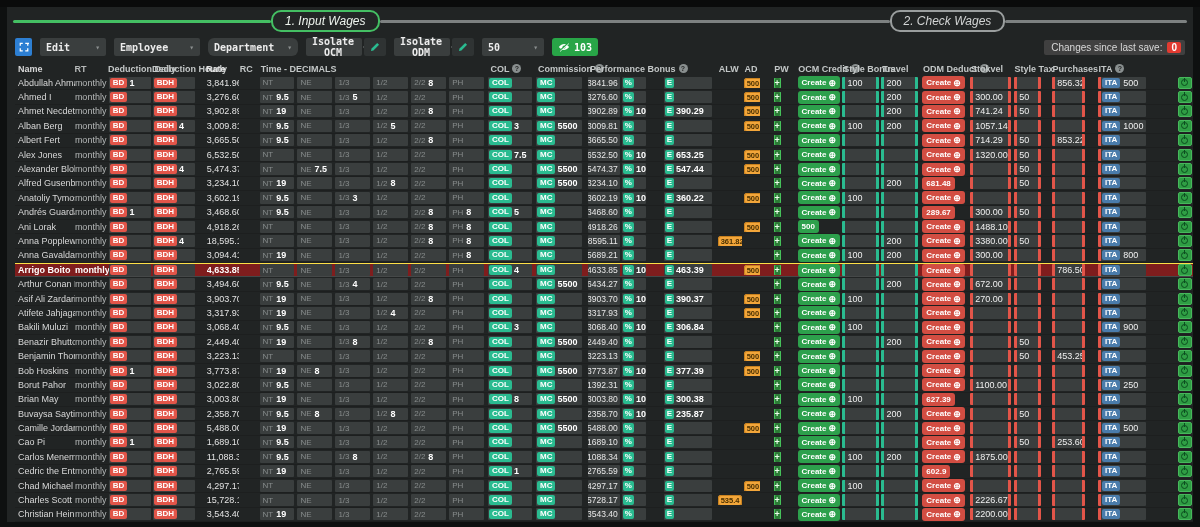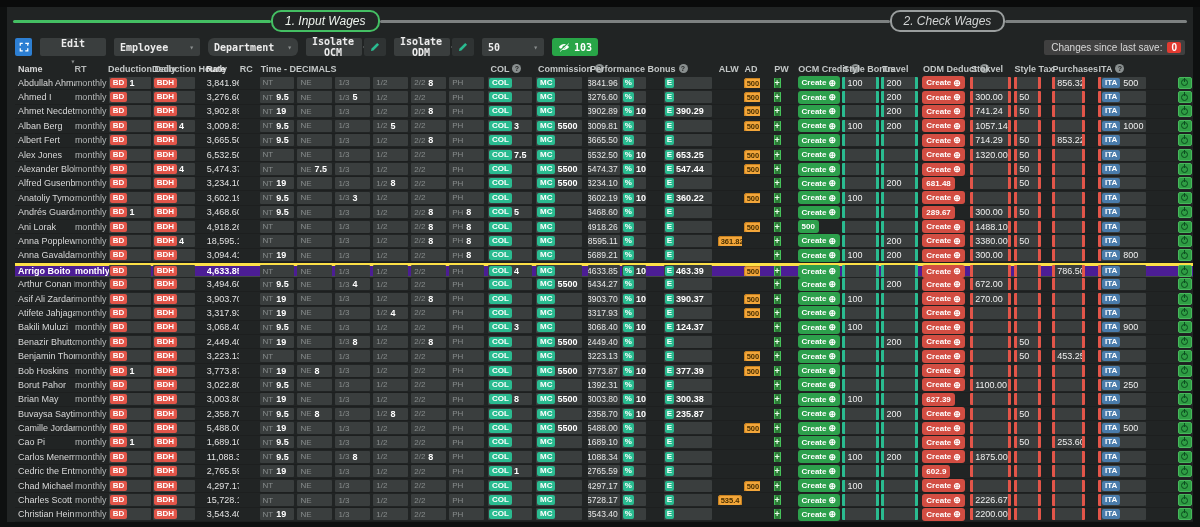--- a/index.html
+++ b/index.html
@@ -20,42 +20,42 @@
   .pill.active { border:2px solid #44bf63; color:#eef4ee; }
   .pill.inactive { border:2px solid #9a9e9e; color:#d2d4d4; }
 
   
   .toolbar { display:flex; align-items:center; height:24px; padding:0 8px; gap:8px; }
   .tbtn { height:18px; border:none; cursor:pointer; display:inline-flex; align-items:center;
     border-radius:2px; font-family:"DejaVu Sans Mono", monospace; }
   .btn-blue { width:17px; justify-content:center; background:#2d7fd3; }
   .dd { background:#3a3e3e; color:#ececec; font-size:10px; font-weight:bold; padding:0 6px; gap:8px; }
   .dd .chev { color:#8a8e8e; font-size:8px; }
-  .dd.w-edit { width:66px; justify-content:space-between;flex-direction:column; }
+  .dd.w-edit { width:66px; justify-content:space-between; }
   .dd.w-emp { width:86px; justify-content:space-between; }
   .dd.w-dep { width:90px; justify-content:space-between;border-radius:6px; }
   .dd.w-iso { width:56px; justify-content:space-between; margin-right:-6px; }
   .dd.w-50  { width:62px; justify-content:space-between; }
   .pencil-btn { width:22px; justify-content:center; background:#2f3333; }
   .badge-green { background:#28a547; color:#fff; font-size:10px; font-weight:bold;
     padding:0 6px; gap:4px; border-radius:3px; }
   .changes-chip { margin-left:auto; background:#404040; color:#d8d8d8; font-size:10px;
     padding:2px 4px 2px 7px; display:flex; align-items:center; gap:5px; border-radius:2px; }
   .changes-cnt { background:#e23b31; color:#fff; font-weight:bold; padding:0 4px;
     border-radius:2px; font-size:10px; }
 
   
   .grid { padding:2px 0 0 8px; }
   .ghead { display:flex; align-items:center; height:15px; font-size:9px; font-weight:bold;
     color:#c3c7c7; white-space:nowrap; }
   .ghead > div { overflow:visible; display:flex; align-items:center; gap:3px; }
   .qi { display:inline-block; min-width:9px; height:9px; border-radius:50%; background:#898f8f;
     color:#232525; font-size:7px; line-height:9px; text-align:center; font-weight:bold; cursor:pointer; }
   .grow { display:flex; align-items:center; height:14.4px; border-bottom:1px solid #1d1f1f; }
-  .grow.selected { background:#4c1d95; border-top:3px solid #fde047; border-bottom:1px solid #454848; }
+  .grow.selected { background:#7f1d1d; border-top:1px solid #fde047; border-bottom:1px solid #454848; }
   .grow.selected .c-name, .grow.selected .c-rate, .grow.selected .c-rt { font-weight:bold; color:#fff; }
 
   .cell { font-size:9px; color:#c9cccc; white-space:nowrap; overflow:hidden; }
   .c-name { width:60px; padding-left:3px; color:#d8d8d8; }
   .c-rt   { width:34px; color:#b5b8b8; }
   .c-dd   { width:42px; margin-right:2px; }
   .c-dh   { width:42px; margin-right:12px; }
   .c-rate { width:32px; text-align:right; color:#e3e3e3; }
   .c-rc   { width:16px; margin-left:2px; }
   .c-time { width:35px; margin-left:3px; }
@@ -1792,21 +1792,21 @@
             <span class="bdg teal">MC</span>
             <span class="val"></span>
           </div>
           <div class="inbox cell c-pbv">3068.40</div>
           <div class="inbox c-pbp">
             <span class="bdg teal sq">%</span>
             <span class="val">10</span>
           </div>
           <div class="inbox c-pbe">
             <span class="bdg teal sq">E</span>
-            <span class="val">124.37</span>
+            <span class="val">306.84</span>
           </div>
           <div class="cell c-alw"></div>
           <div class="cell c-ad"></div>
           <div class="cell c-pw"><span class="plusbtn">+</span></div>
           <div class="cell c-ocm"><span class="create green">
               <span class="ct">Create</span>
               <span class="ci">⊕</span>
             </span></div>
           <div class="inbox tealb c-sb">
             <span class="val">100</span>

